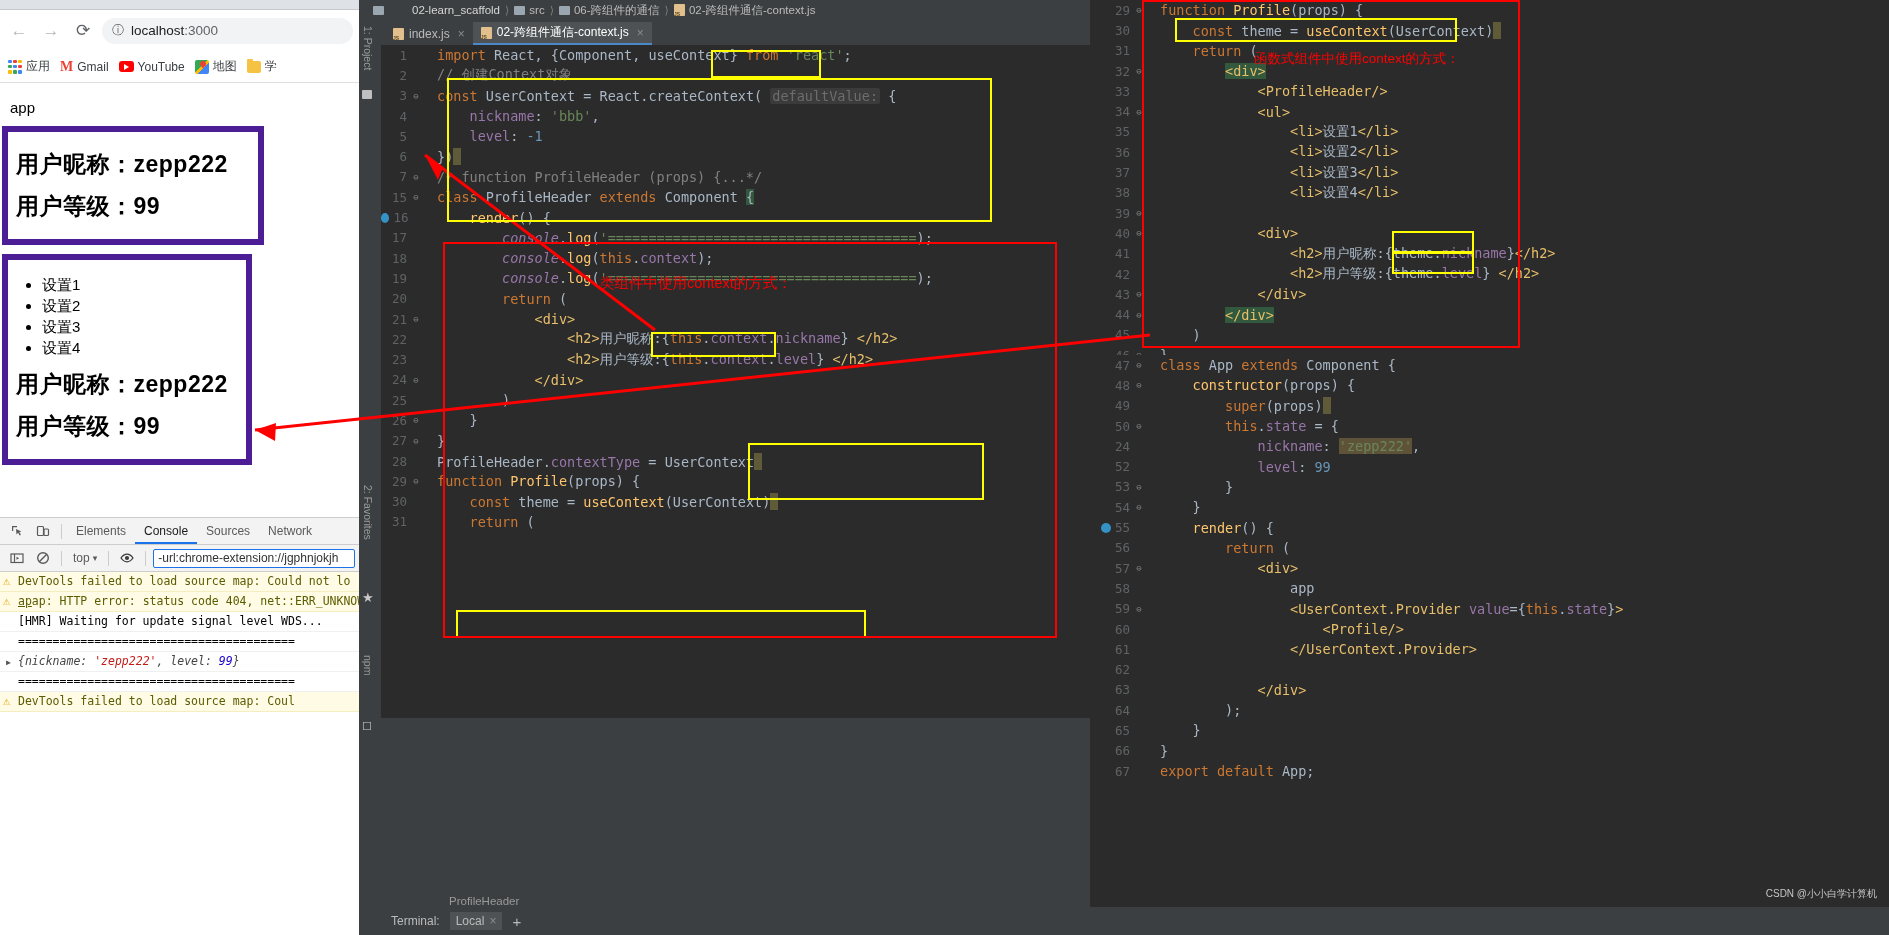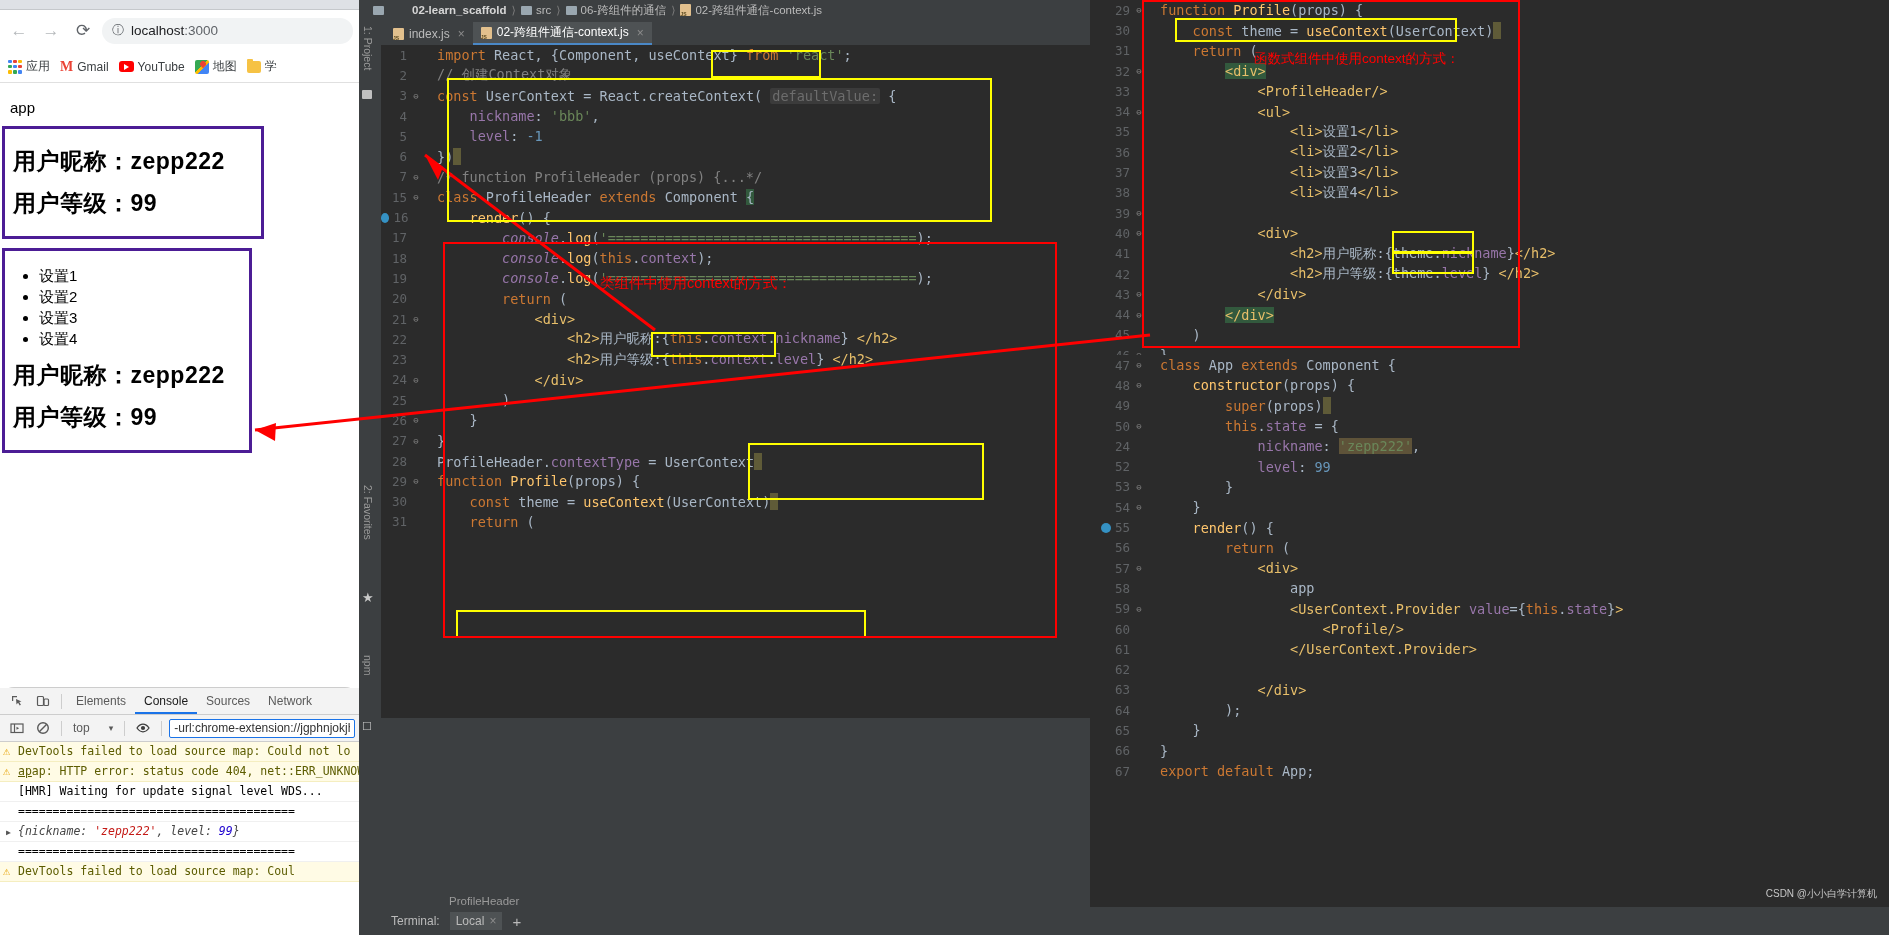--- a/index.html
+++ b/index.html
@@ -46,41 +46,41 @@
                border-top: 3px solid transparent; border-bottom: 3px solid transparent;}
   .mapicon { width: 14px; height: 14px; background: linear-gradient(135deg,#34A853 0%,#34A853 45%,#FBBC04 45%,#FBBC04 60%,#4285F4 60%); border-radius:2px; position:relative; flex:none;}
   .mapicon::after { content:""; position:absolute; left:5px; top:1px; width:6px; height:6px;
                     background:#EA4335; border-radius: 50% 50% 50% 0; transform: rotate(-45deg);}
   .folderbm { width: 14px; height: 12px; background: #F6C244; border-radius: 1px 2px 2px 2px; position:relative; flex:none;}
   .folderbm::before { content:""; position:absolute; left:0; top:-2px; width:6px; height:3px; background:#F6C244; border-radius:1px;}
 
   
   .page { padding: 8px 10px 0 10px; color: #000; }
   .page-app { font-size: 15px; margin: 8px 0 10px 0; }
-  .redbox { border: 3px solid #4c1d95; padding: 6px 8px; }
+  .redbox { border: 6px solid #4c1d95; padding: 6px 8px; }
   .redbox.b1 { margin: 0 0 0 -8px; width: 262px; }
   .redbox.b2 { margin: 9px 0 0 -8px; width: 250px; }
   .h2line { font-size: 23px; font-weight: bold; margin: 11px 0 11px 0; letter-spacing: .5px;}
   .ul-settings { margin: 8px 0 8px 26px; }
   .ul-settings li { font-size: 15px; line-height: 21px; list-style: disc; }
 
   
   .devtools {
-    position: absolute; left: 0; bottom: 0; width: 359px; height: 248px;
-    background: #fff; border-top: 1px solid #cdcdcd; font-family: "Liberation Sans", sans-serif; border-radius: 14px;
+    position: absolute; left: 0; bottom: 0; width: 359px; height: 418px;
+    background: #fff; border-top: 1px solid #cdcdcd; font-family: "Liberation Sans", sans-serif;
   }
   .dt-tabs { height: 27px; display: flex; align-items: center; gap: 0px; border-bottom: 1px solid #cdcdcd;
              background: #f3f3f3; padding-left: 4px; font-size: 12px; color: #5a5a5a;}
   .dt-iconbtn { width: 26px; height: 24px; display: flex; align-items: center; justify-content: center; color: #5a5a5a;}
   .dt-sep { width: 1px; height: 15px; background: #cdcdcd; margin: 0 5px; }
   .dt-tab { padding: 0 9px; height: 26px; line-height: 26px; white-space: nowrap; }
   .dt-tab.active { color: #1a1a1a; border-bottom: 2px solid #1a73e8; }
   .dt-toolbar { height: 27px; display: flex; align-items: center; gap: 0; border-bottom: 1px solid #cdcdcd;
                 background: #f3f3f3; padding-left: 4px; font-size: 12px; color: #5a5a5a;}
-  .ctx-sel { display: flex; align-items: center; gap: 19px; padding: 0 6px; }
+  .ctx-sel { display: flex; align-items: center; gap: 3px; padding: 0 6px; }
   .filter-input {
     flex: 1; height: 19px; margin: 0 4px 0 2px; border: 1px solid #1a73e8; border-radius: 2px;
     background: #fff; font-size: 12px; color: #333; padding: 0 4px; font-family: "Liberation Sans", sans-serif;
     outline: none; min-width: 0;
   }
   .console-body { font-family: "DejaVu Sans Mono", monospace; font-size: 11.5px; overflow: hidden; }
   .c-row { padding: 2px 4px 2px 18px; border-bottom: 1px solid #f0f0f0; position: relative;
            line-height: 15px; white-space: pre; overflow: hidden; }
   .c-row.warn { background: #fffbe5; border-bottom-color: #f5eec0; color: #5c5c00; }
   .c-row.warn::before { content: "\26A0"; position: absolute; left: 3px; top: 2px; color: #e5a000; font-size: 12px; }
@@ -90,21 +90,21 @@
   .c-num { color: #1c00cf; }
   .c-link { text-decoration: underline; }
 
   
   .ide { position: absolute; left: 359px; top: 0; width: 1530px; height: 935px; background: #3c3f41; }
   .ide-breadcrumb {
     height: 20px; display: flex; align-items: center; gap: 5px; padding-left: 14px;
     background: #3c3f41; color: #bbbbbb; font-size: 11.5px; font-family: "Liberation Sans", sans-serif;
   }
   .crumb { display: flex; align-items: center; gap: 4px; white-space: nowrap; }
-  .crumb.bold { font-weight: bold; color: #d6d6d6; gap: 28px; }
+  .crumb.bold { font-weight: normal; color: #d6d6d6; gap: 28px; }
   .crumb-sep { color: #7c7c7c; font-size: 11px; }
   .ficon { width: 11px; height: 9px; background: #9aa7b0; border-radius: 1px; display:inline-block; flex:none;}
   .jsicon { width: 11px; height: 12px; background: #e2c08d; border-radius: 1px; display:inline-block; flex:none;
             position: relative; }
   .jsicon::after { content: "JS"; position: absolute; left: 0; bottom: -1px; font-size: 5px; color: #5b4a20;
                    font-family: "Liberation Sans", sans-serif; font-weight: bold; }
 
   .ide-tabs { height: 25px; display: flex; align-items: flex-end; padding-left: 26px; background: #3c3f41; }
   .etab { height: 23px; display: flex; align-items: center; gap: 5px; padding: 0 8px;
           font-size: 12px; color: #bbbbbb; white-space: nowrap; }

